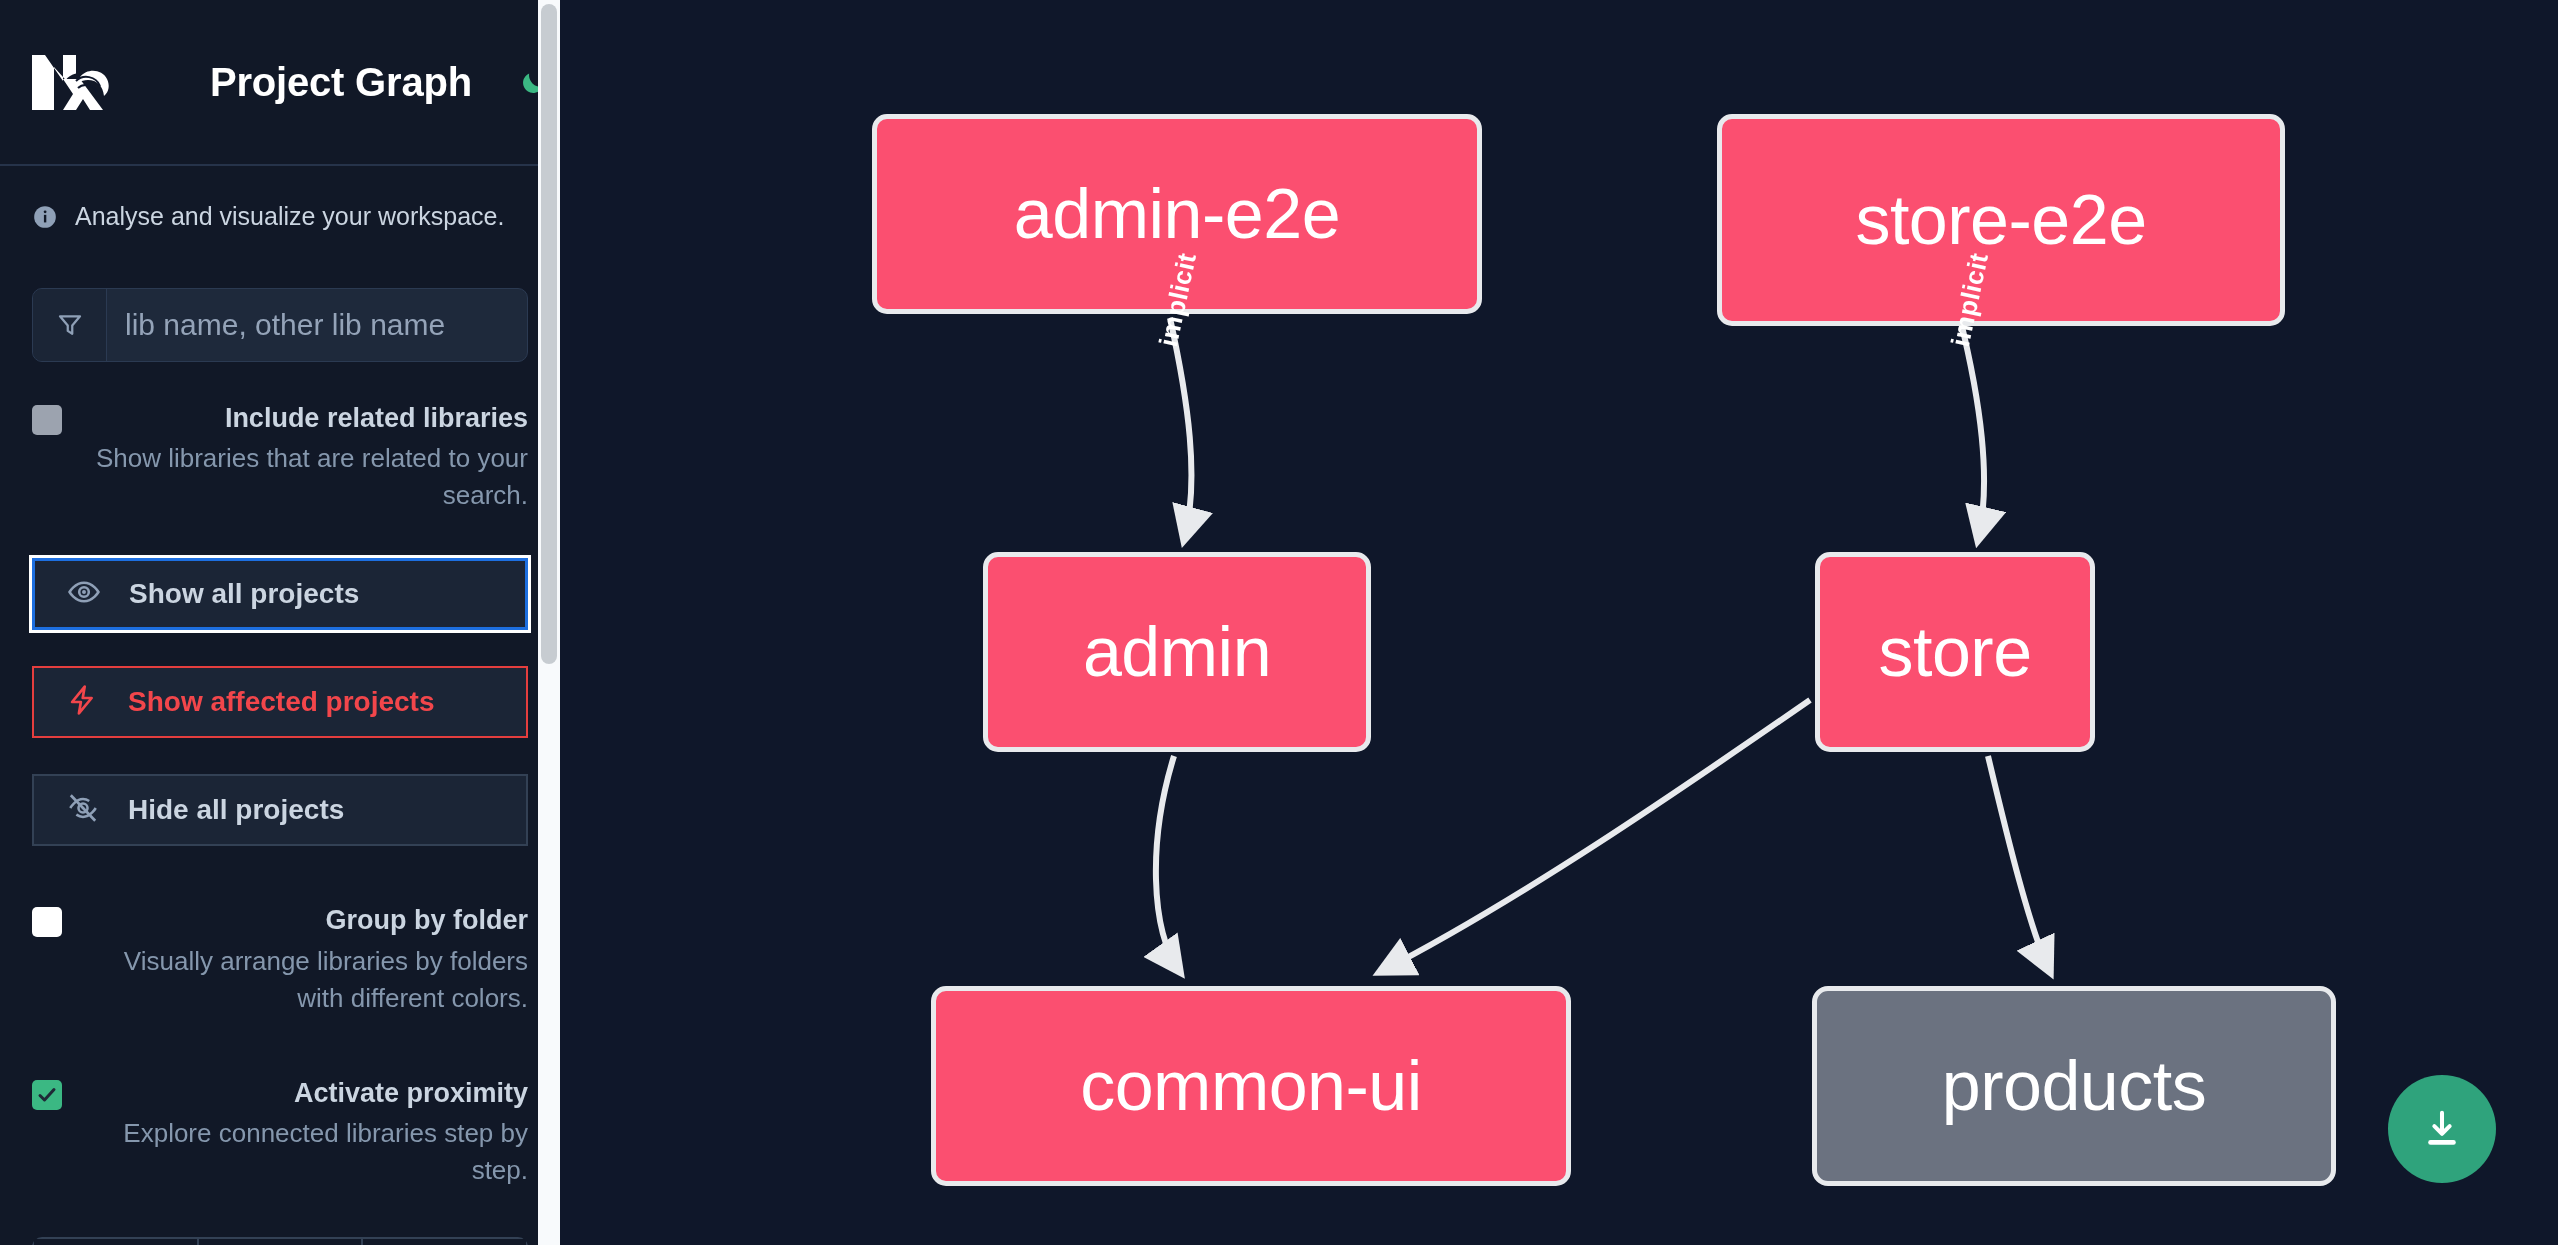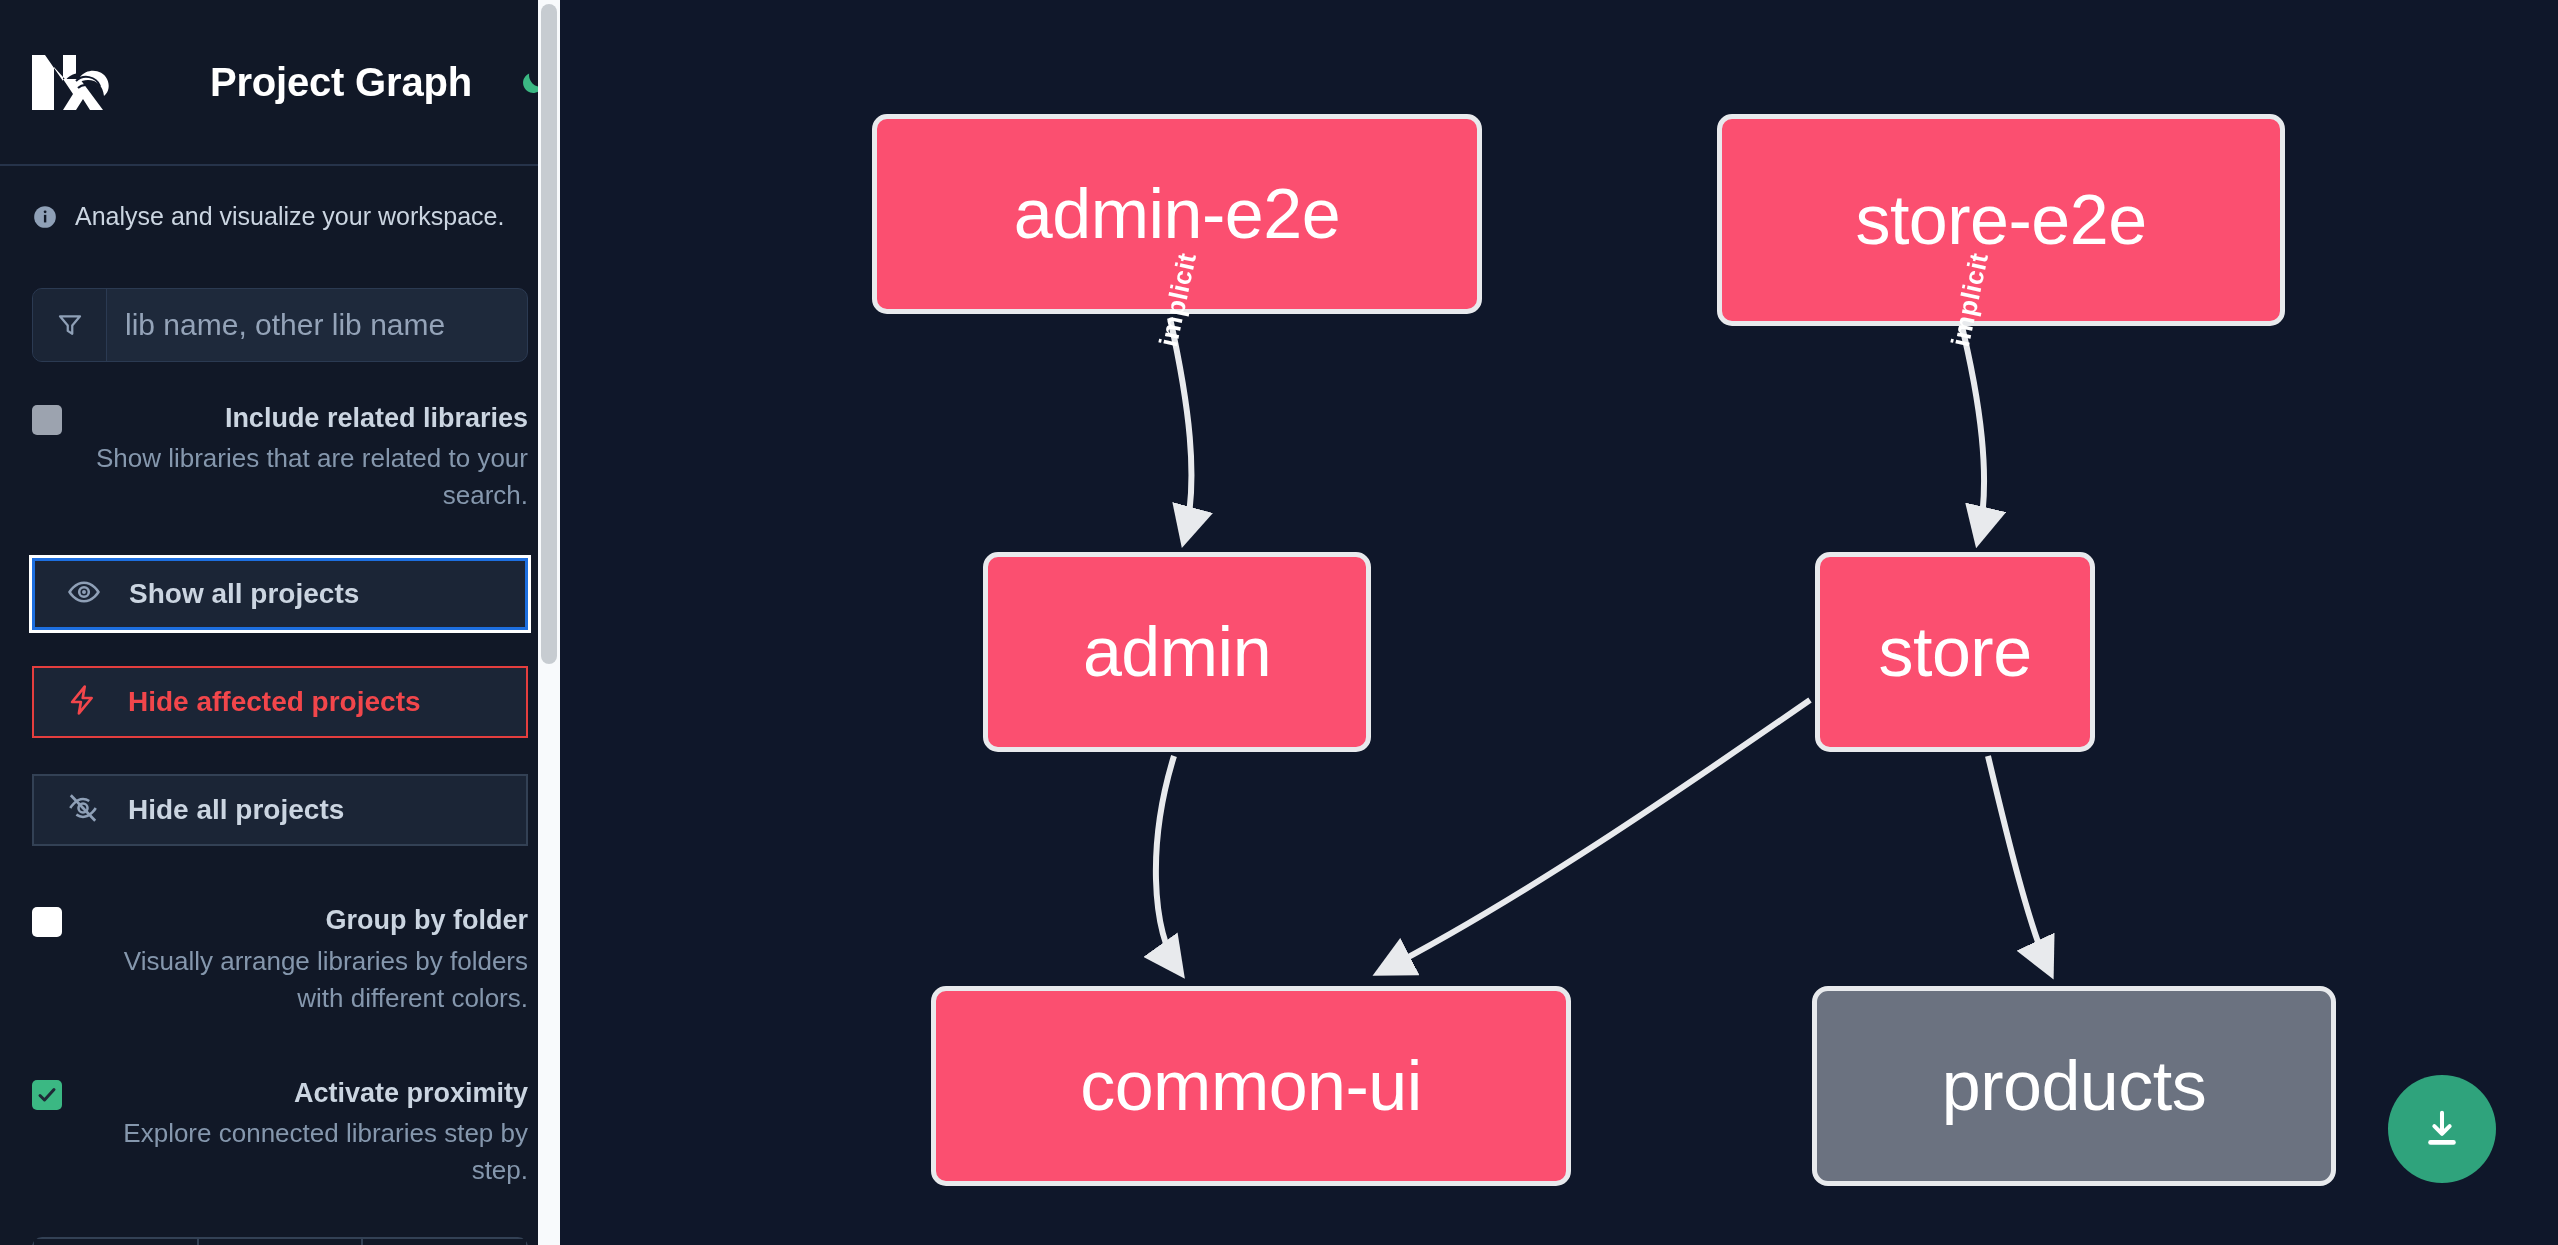--- a/index.html
+++ b/index.html
@@ -280,21 +280,21 @@
         </span>
         <span class="btn-label">Show all projects</span>
       </div>
 
       <div class="btn affected">
         <span>
           <svg viewBox="0 0 24 24" width="34" height="34" aria-hidden="true">
             <path fill="none" stroke="#f2464b" stroke-width="1.9" stroke-linejoin="round" d="M13.2 2.5 4.3 13.4h6.2l-1.4 8.1 9-10.9h-6.3l1.4-8.1z"></path>
           </svg>
         </span>
-        <span class="btn-label">Hide affected projects</span>
+        <span class="btn-label">Show affected projects</span>
       </div>
 
       <div class="btn hide-all">
         <span>
           <svg viewBox="0 0 24 24" width="34" height="34" aria-hidden="true">
             <path fill="none" stroke="#8fa0b7" stroke-width="1.8" d="M3 12s3.6-6.3 9-6.3c1.7 0 3.2.6 4.4 1.4M21 12s-3.6 6.3-9 6.3c-1.8 0-3.4-.7-4.7-1.6"></path>
             <circle cx="12" cy="12" r="3.2" fill="none" stroke="#8fa0b7" stroke-width="1.8"></circle>
             <line x1="3.4" y1="3" x2="20.6" y2="21" stroke="#8fa0b7" stroke-width="1.9"></line>
           </svg>
         </span>

